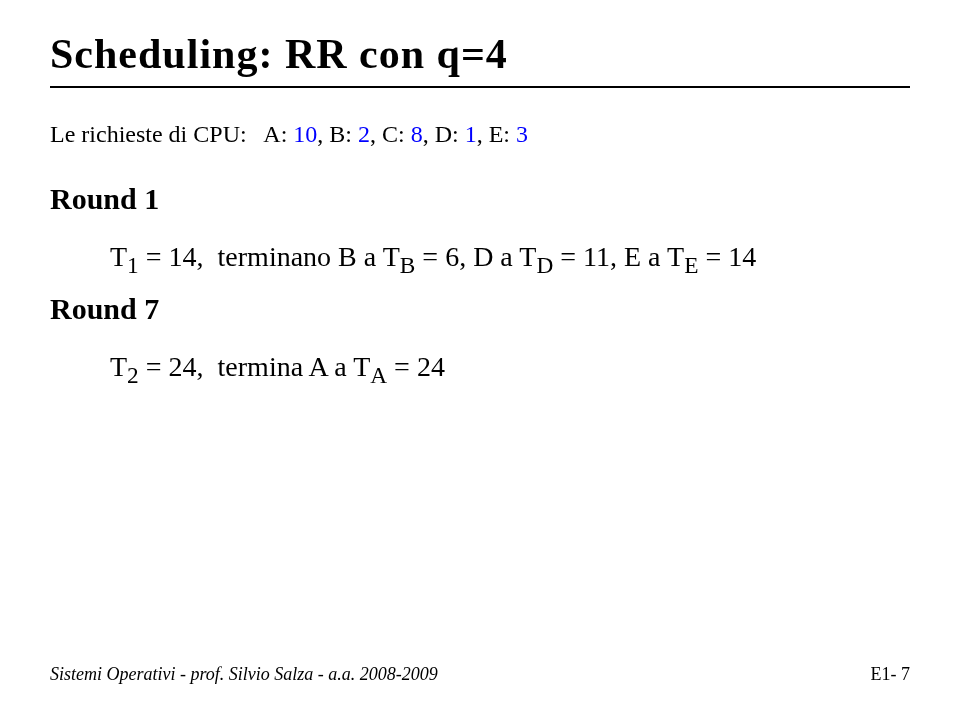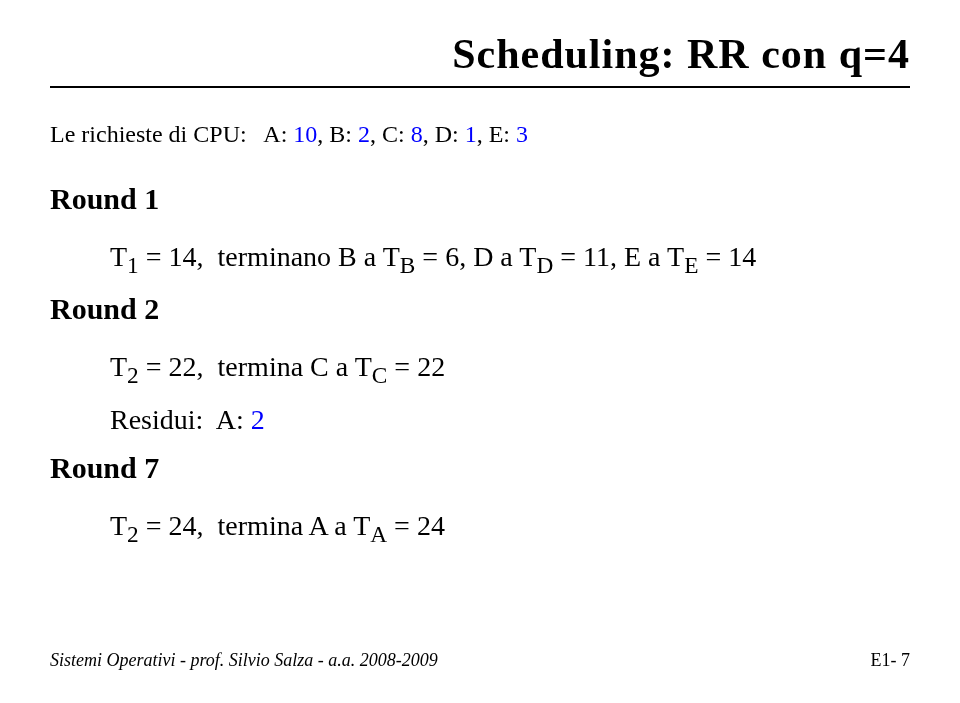--- a/index.html
+++ b/index.html
@@ -21,21 +21,20 @@
       padding: 30px 50px 20px 50px;
       position: relative;
     }
 
     .title {
       font-size: 42px;
       font-weight: bold;
       margin-bottom: 8px;
       color: #000000;
       letter-spacing: 1px;
-      text-align: right;
     }
 
     .title-underline {
       border: none;
       border-top: 2px solid #000000;
       margin-bottom: 30px;
     }
 
     .cpu-request {
       font-size: 24px;
@@ -63,21 +62,21 @@
 
     .line {
       font-size: 28px;
       color: #000000;
       margin-bottom: 6px;
       line-height: 1.5;
     }
 
     .footer {
       position: absolute;
-      bottom: 32px;
+      bottom: 18px;
       left: 0;
       right: 0;
       display: flex;
       justify-content: space-between;
       padding: 0 50px;
       font-size: 18px;
       font-style: italic;
       color: #000000;
     }
 
@@ -104,31 +103,20 @@
 
   <div class="section">
     <div class="round-label">Round 1</div>
     <div class="indented">
       <div class="line">
         T<sub>1</sub> = 14,&nbsp; terminano B a T<sub>B</sub> = 6, D a T<sub>D</sub> = 11, E a T<sub>E</sub> = 14
       </div>
     </div>
   </div>
 
-  <div class="section">
-    <div class="round-label">Round 2</div>
-    <div class="indented">
-      <div class="line">
-        T<sub>2</sub> = 22,&nbsp; termina C a T<sub>C</sub> = 22
-      </div>
-      <div class="line">
-        Residui:&nbsp; A: <span class="blue">2</span>
-      </div>
-    </div>
-  </div>
 
   <div class="section">
     <div class="round-label">Round 7</div>
     <div class="indented">
       <div class="line">
         T<sub>2</sub> = 24,&nbsp; termina A a T<sub>A</sub> = 24
       </div>
     </div>
   </div>
 

